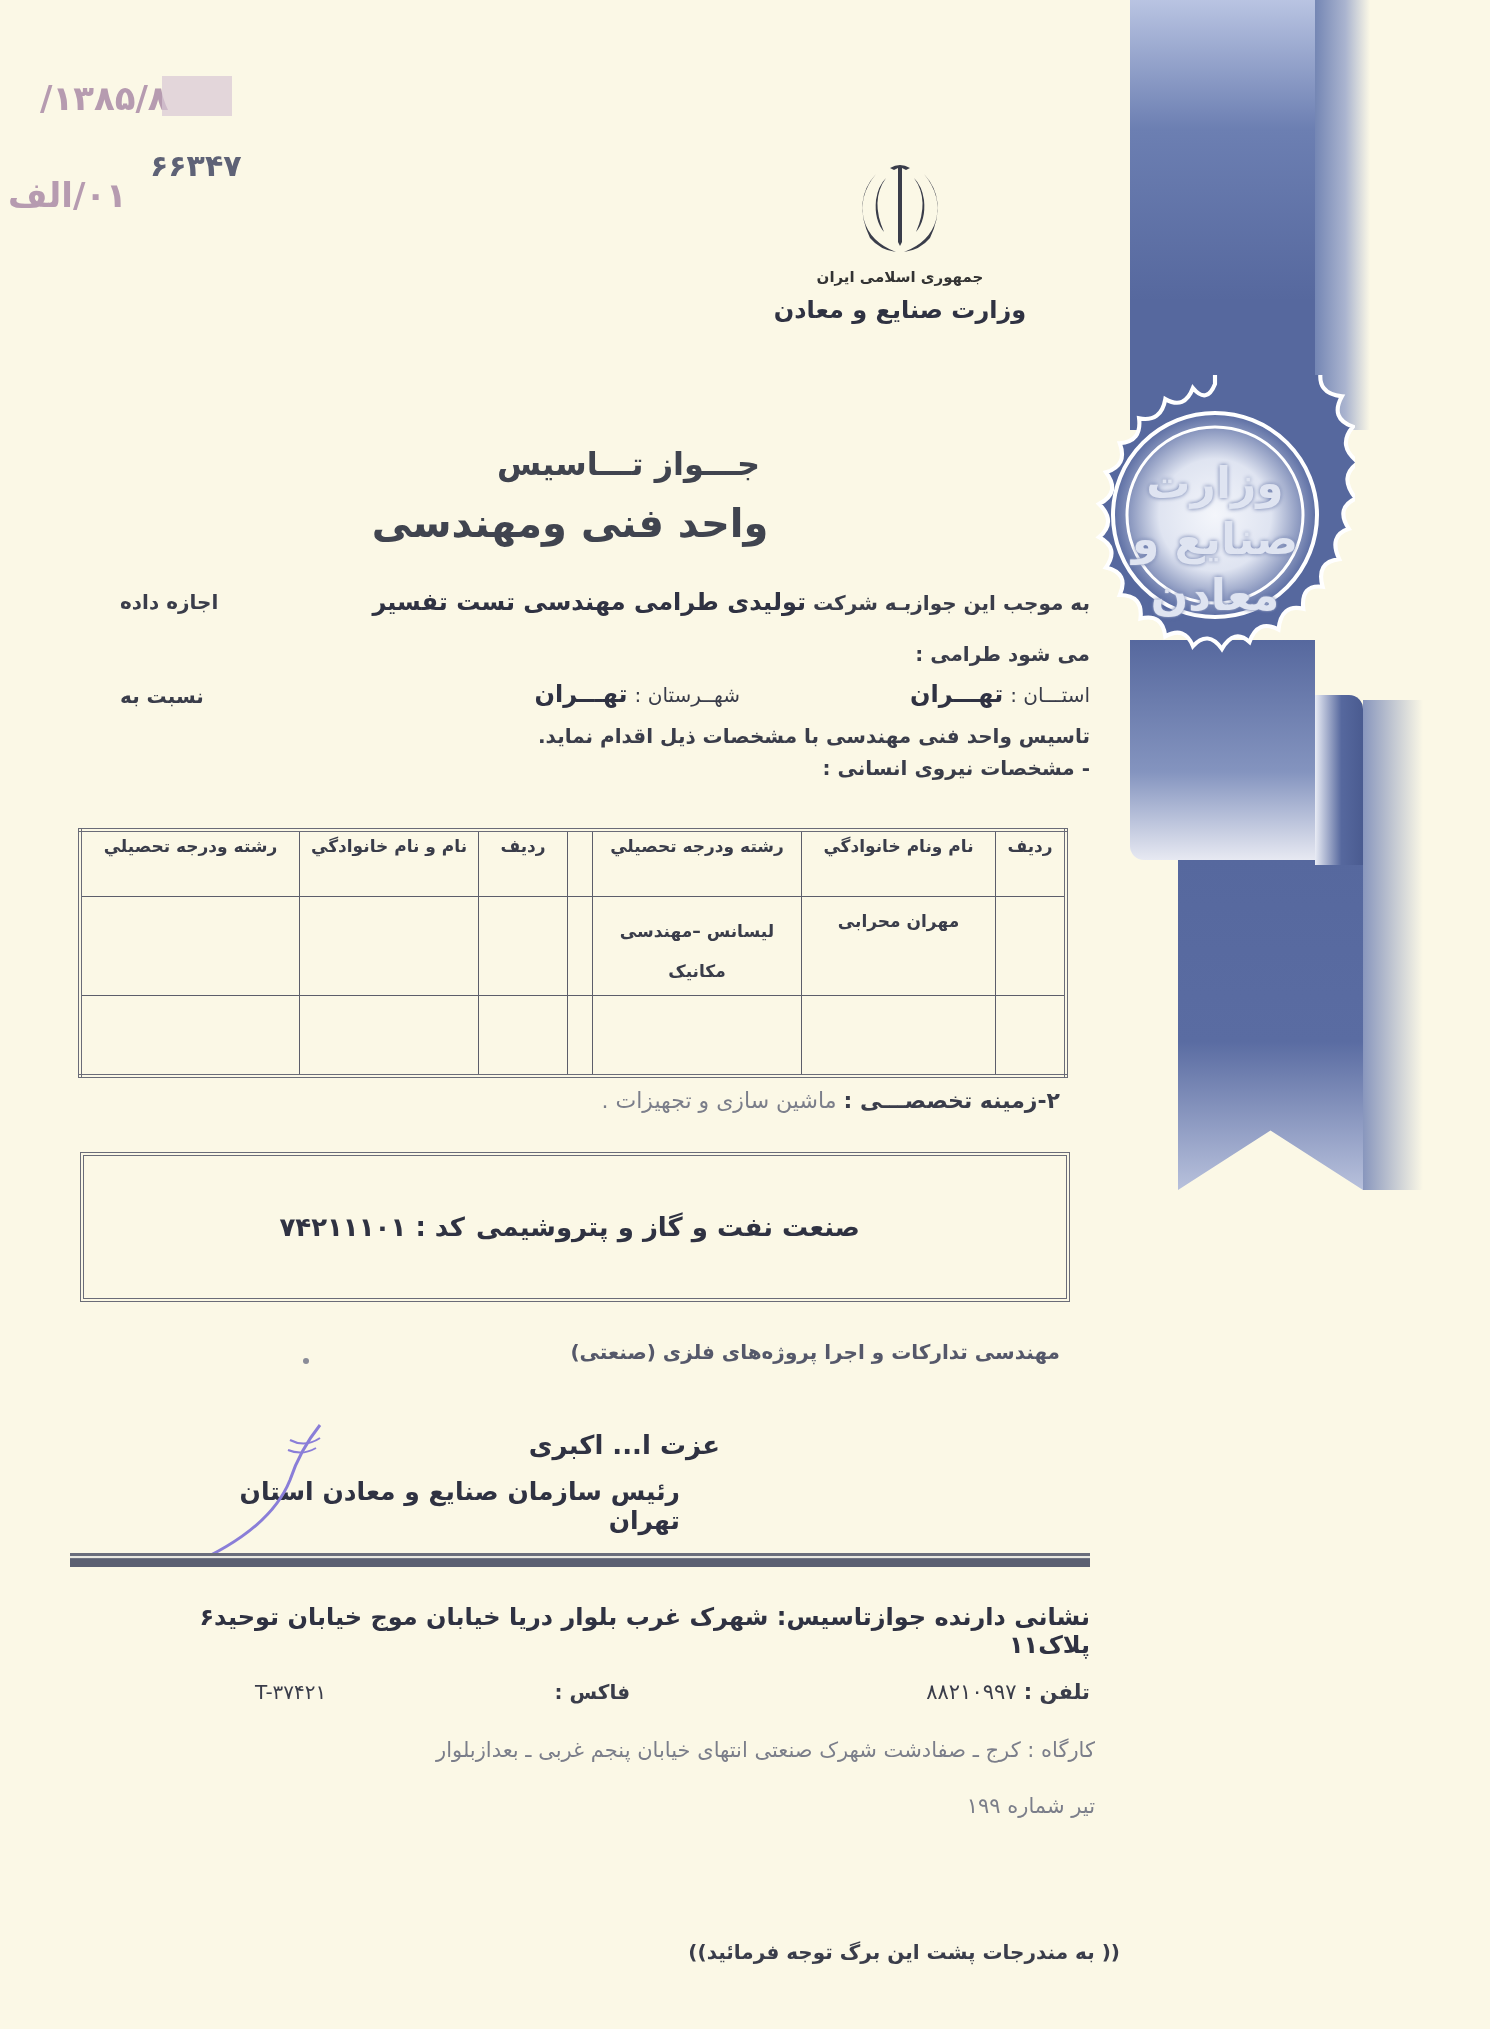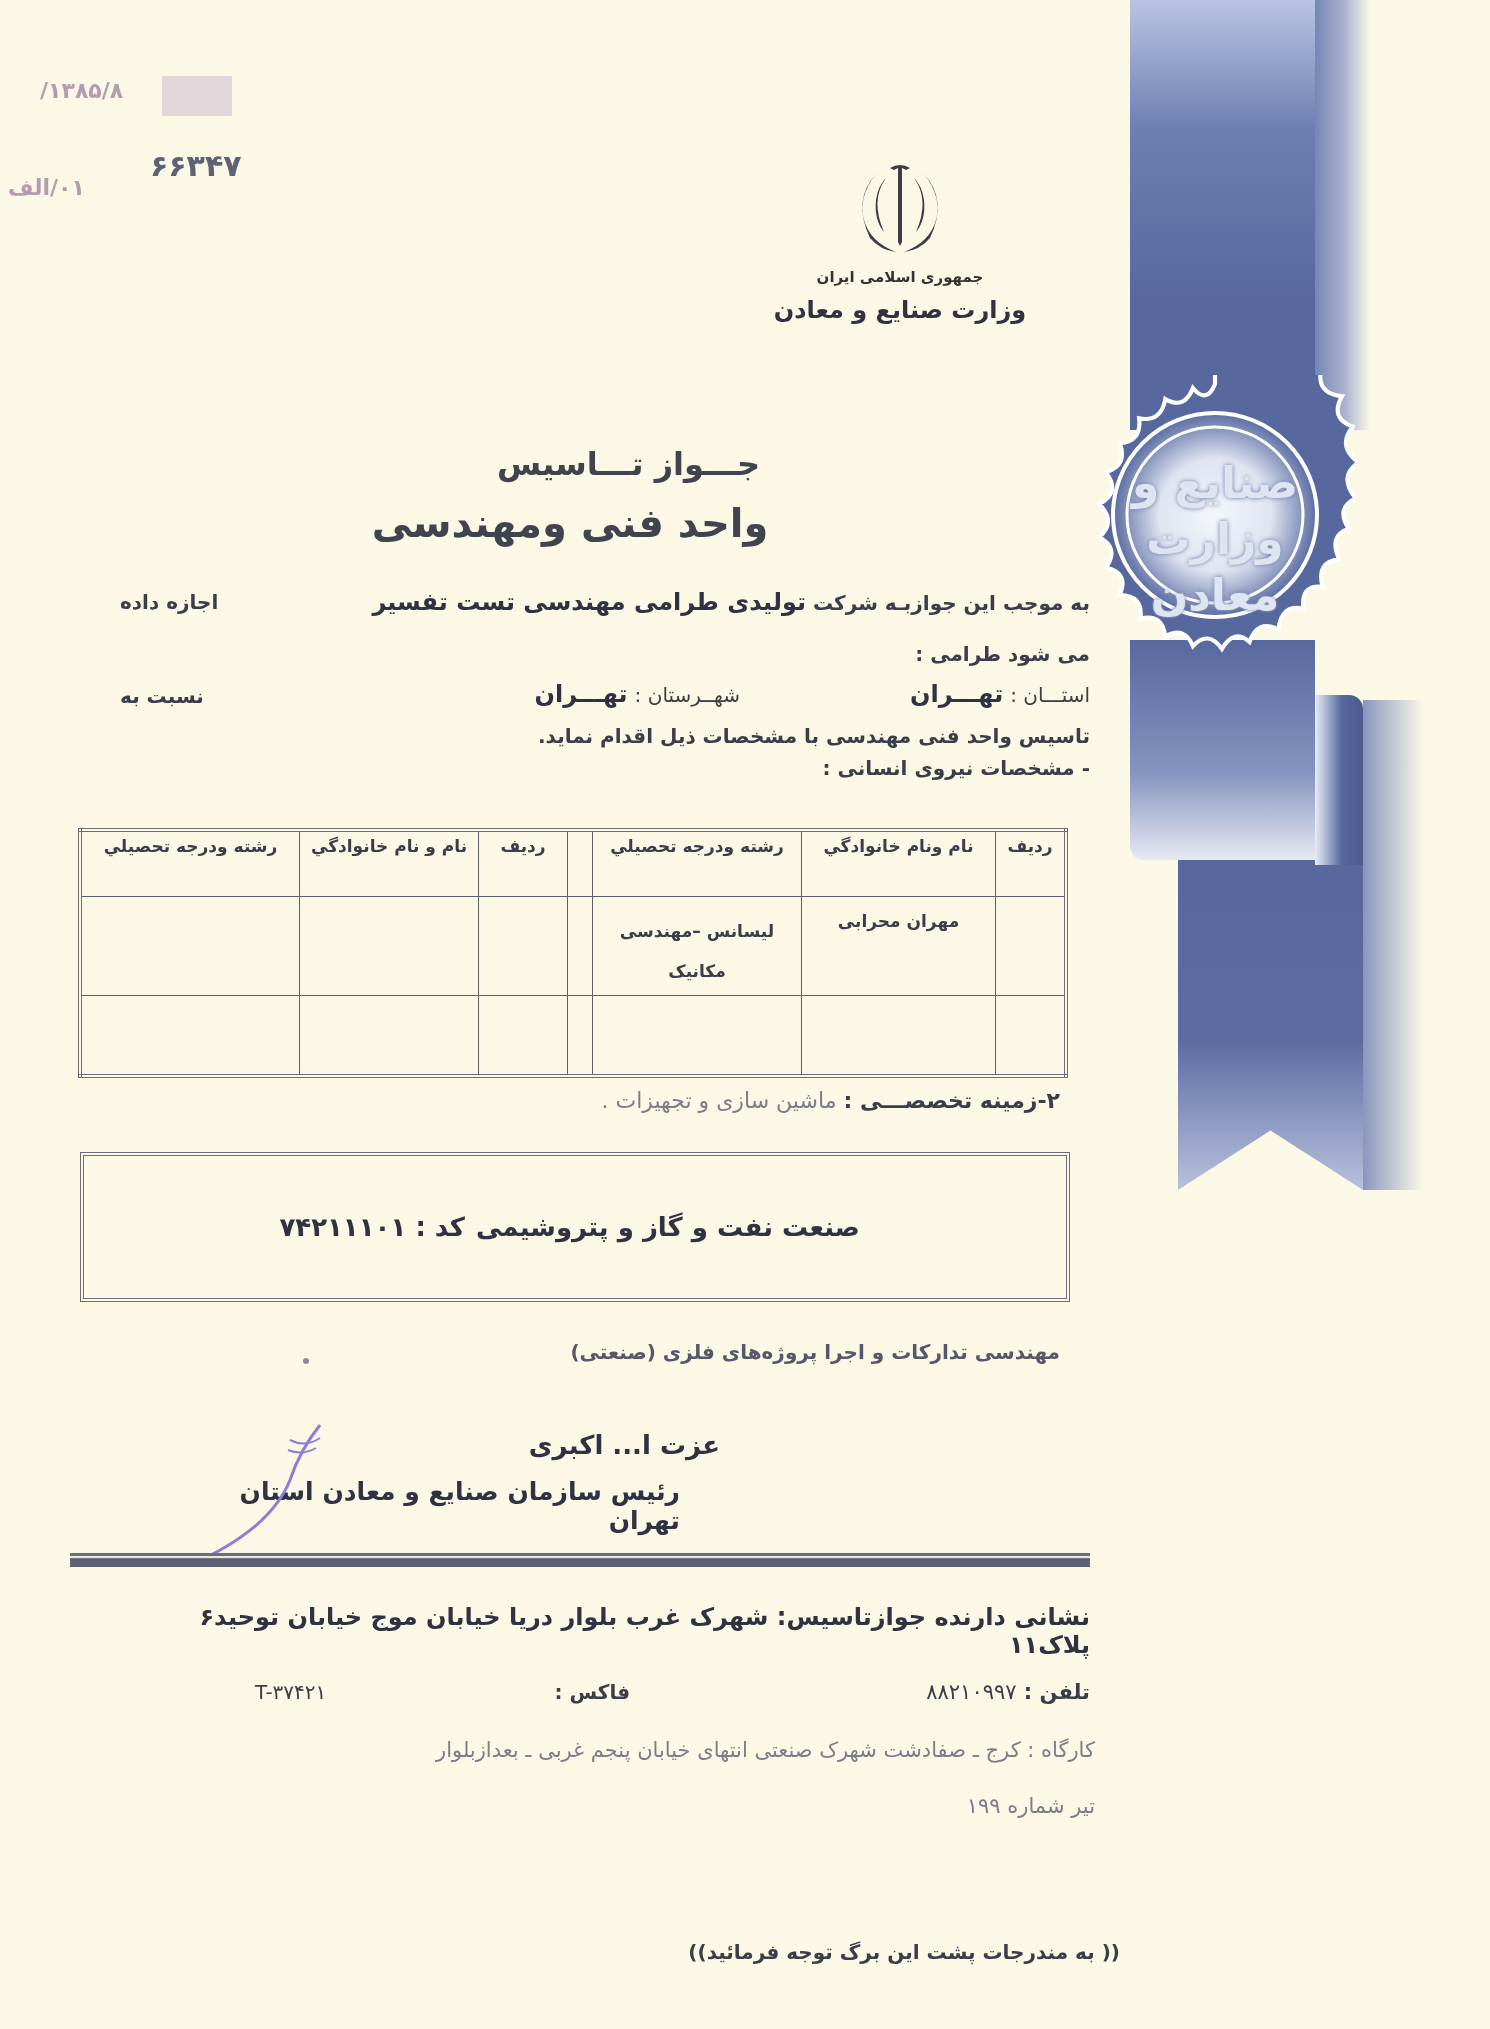--- a/index.html
+++ b/index.html
@@ -4,21 +4,21 @@
 <style>
   html, body { margin:0; padding:0; }
   body {
     width:1490px; height:2029px; position:relative; overflow:hidden;
     background:#fbf8e6;
     font-family:"DejaVu Sans", sans-serif;
     color:#3a3d4a;
   }
   .abs { position:absolute; }
   .rtl { direction:rtl; }
-  .stamp-num { color:#b69bb0; font-weight:bold; font-size:22px; letter-spacing:1px; }
+  .stamp-num { color:#b69bb0; font-weight:bold; font-size:34px; letter-spacing:1px; }
   .reg-num { color:#5e6276; font-size:30px; font-weight:bold; letter-spacing:3px; }
 
   
   .ribbon-top {
     left:1130px; top:0; width:185px; height:430px;
     background:linear-gradient(180deg,#b9c4e2 0%,#6c7fb2 30%,#56689e 70%,#56689e 100%);
   }
   .ribbon-shade {
     left:1315px; top:0; width:55px; height:430px;
     background:linear-gradient(90deg,#7486b4 0%,#aab4cf 55%,rgba(251,248,230,0) 100%);
@@ -109,22 +109,22 @@
       <stop offset="100%" stop-color="#5a6ca2"></stop>
     </radialGradient>
   </defs>
   <g transform="translate(140,140)">
     <path d="M0,-135 Q14,-120 30,-132 Q38,-114 56,-122 Q58,-103 77,-106 Q73,-88 92,-86 Q83,-70 100,-64 Q88,-50 104,-38 Q89,-28 102,-12 Q87,-5 97,10 Q82,15 90,32 Q73,34 78,52 Q62,50 64,68 Q48,64 46,83 Q31,75 25,92 Q14,82 5,97 Q-5,83 -16,95 Q-22,80 -36,88 Q-38,71 -54,75 Q-52,58 -69,58 Q-62,42 -79,38 Q-69,24 -84,16 Q-71,5 -84,-8 Q-68,-16 -79,-31 Q-63,-36 -69,-52 Q-53,-53 -55,-70 Q-39,-67 -36,-84 Q-22,-76 -16,-92 Q-6,-80 0,-95 Z" fill="#56689e" stroke="#fff" stroke-width="3" transform="scale(1.38)"></path>
     <circle r="102" fill="url(#sg)" stroke="#fff" stroke-width="4"></circle>
     <circle r="88" fill="none" stroke="#fff" stroke-width="3"></circle>
   </g>
 </svg>
 <div class="abs seal-text rtl">
+  <div>وزارت</div>
   <div>صنایع و</div>
-  <div>وزارت</div>
   <div>معادن</div>
 </div>
 
 <svg class="abs emblem" viewBox="0 0 120 100">
   <g fill="#3a3d4a">
     <path d="M50 8 Q60 2 70 8 L66 10 L62 8 L62 82 L60 86 L58 82 L58 8 L54 10 Z"></path>
     <path d="M46 18 Q30 40 44 72 Q34 60 36 40 Q38 26 46 18 Z"></path>
     <path d="M74 18 Q90 40 76 72 Q86 60 84 40 Q82 26 74 18 Z"></path>
     <path d="M36 14 Q12 40 30 78 Q40 90 56 92 Q30 82 24 60 Q18 36 36 14 Z"></path>
     <path d="M84 14 Q108 40 90 78 Q80 90 64 92 Q90 82 96 60 Q102 36 84 14 Z"></path>

